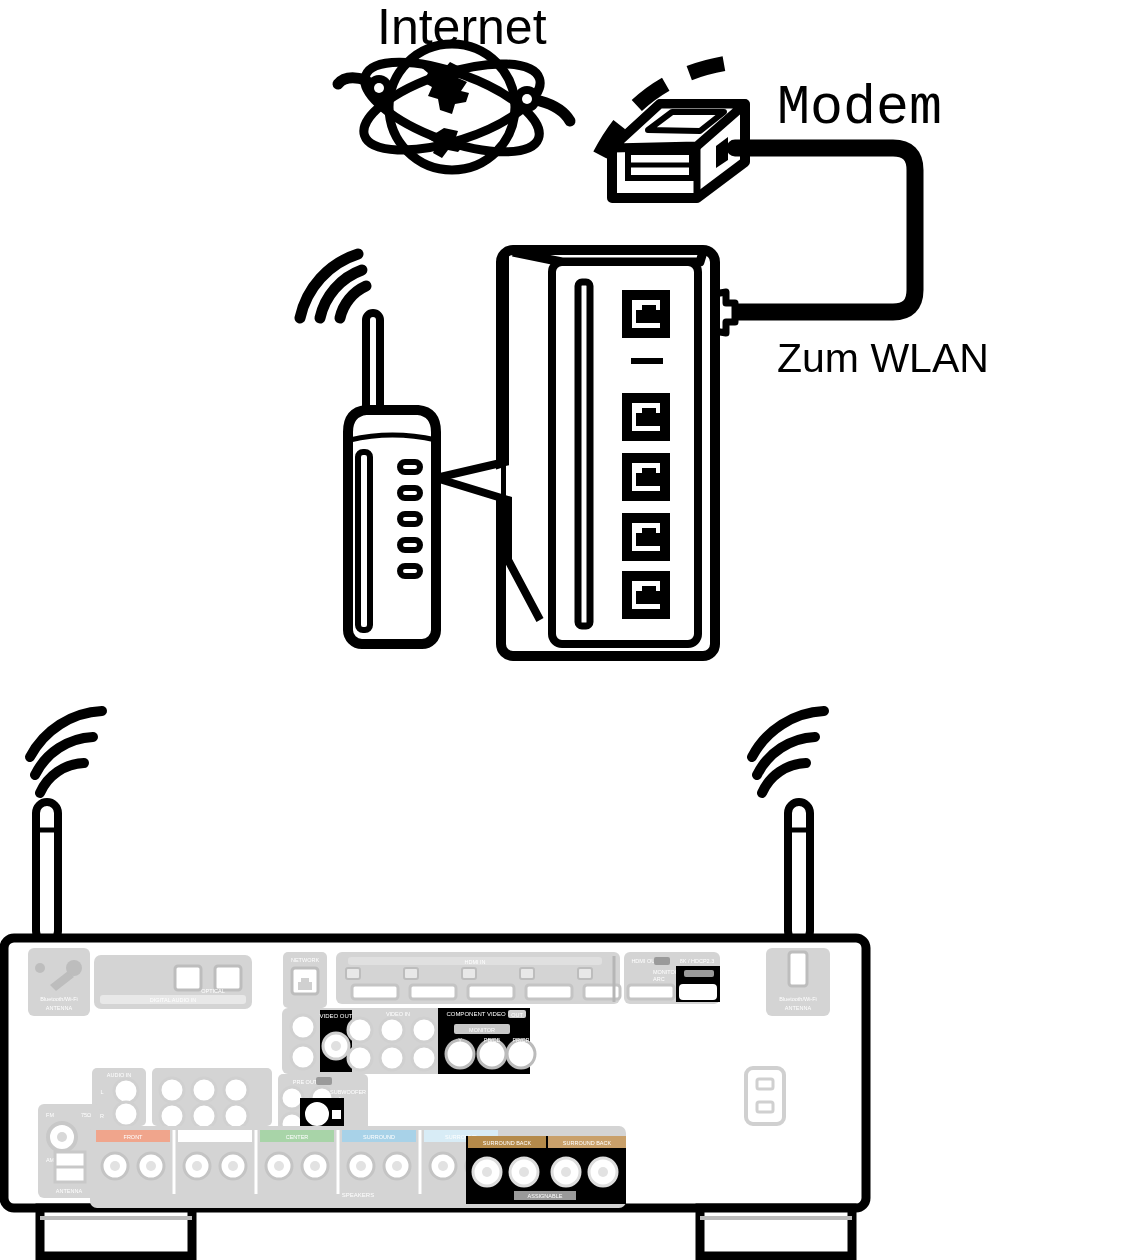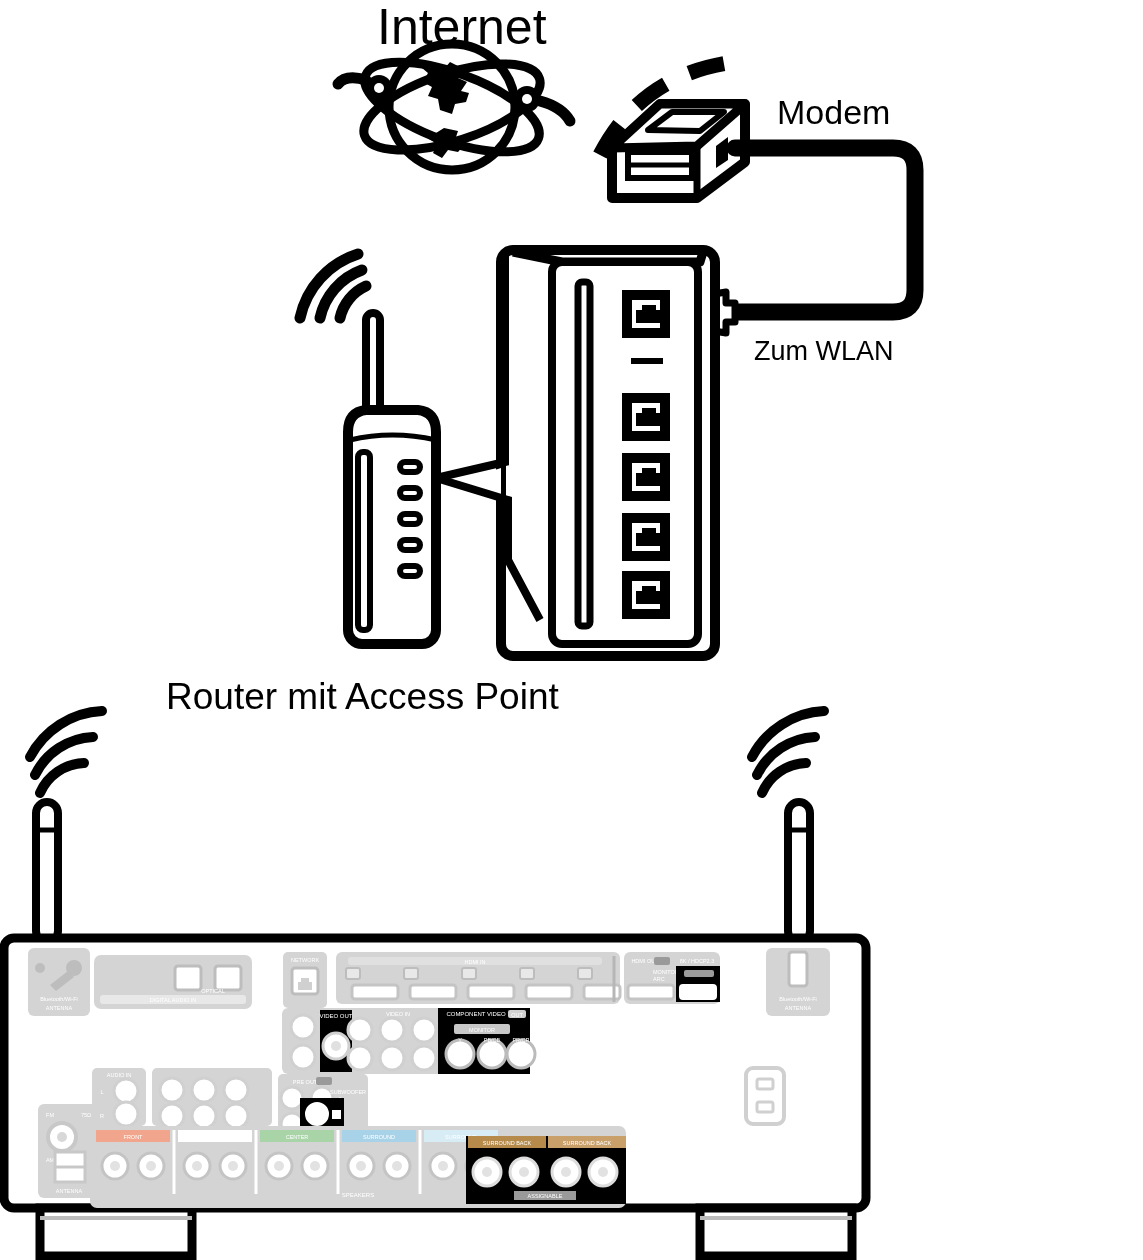--- a/index.html
+++ b/index.html
@@ -1,42 +1,41 @@
 <!DOCTYPE html>
 <html><head>
 <meta charset="utf-8">
 <style>
   html,body{margin:0;padding:0;background:#fff;}
   body{width:1143px;height:1260px;position:relative;overflow:hidden;
        font-family:"Liberation Sans",sans-serif;color:#000;}
   #stage{position:absolute;inset:0;}
   .lbl{position:absolute;white-space:nowrap;line-height:1;}
   #lbl-internet{left:377px;top:2px;font-size:50px;}
-  #lbl-modem{left:777px;top:95px;font-size:34px;}
-  #lbl-wlan{left:754px;top:338px;font-size:27px;}
+  #lbl-modem{left:777px;top:81px;font-size:55px;font-family:Liberation Mono, monospace;}
+  #lbl-wlan{left:777px;top:338px;font-size:41px;}
   #lbl-router{left:166px;top:678px;font-size:37px;}
   svg.layer{position:absolute;left:0;top:0;width:1143px;height:1260px;overflow:visible;}
   .st{fill:none;stroke:#000;}
   .fb{fill:#000;}
   .fw{fill:#fff;}
   .rp{fill:#d4d4d4;}
   .rdark{fill:#000;}
   .txt-pan{font-size:5.5px;fill:#fff;font-family:"Liberation Sans",sans-serif;}
   .txt-sm{font-size:6px;fill:#fff;font-family:"Liberation Sans",sans-serif;}
   .txt-gr{font-size:6px;fill:#ffffff;font-family:"Liberation Sans",sans-serif;}
 </style>
 </head>
 <body>
 
 <div id="stage">
 
   <div class="lbl" id="lbl-internet">Internet</div>
   <div class="lbl" id="lbl-modem">Modem</div>
   <div class="lbl" id="lbl-wlan">Zum WLAN</div>
-  <div class="lbl" id="lbl-router">Router mit Access Point</div>
 
   <svg class="layer" viewBox="0 0 1143 1260">
 
     <g>
       <circle cx="452" cy="107" r="63" class="st" stroke-width="9"></circle>
 
       <ellipse cx="452" cy="107" rx="92" ry="34" class="st" stroke-width="9" transform="rotate(-18 452 107)"></ellipse>
       <ellipse cx="452" cy="107" rx="92" ry="34" class="st" stroke-width="9" transform="rotate(20 452 107)"></ellipse>
 
       <circle cx="379" cy="88" r="13" class="fb"></circle>

